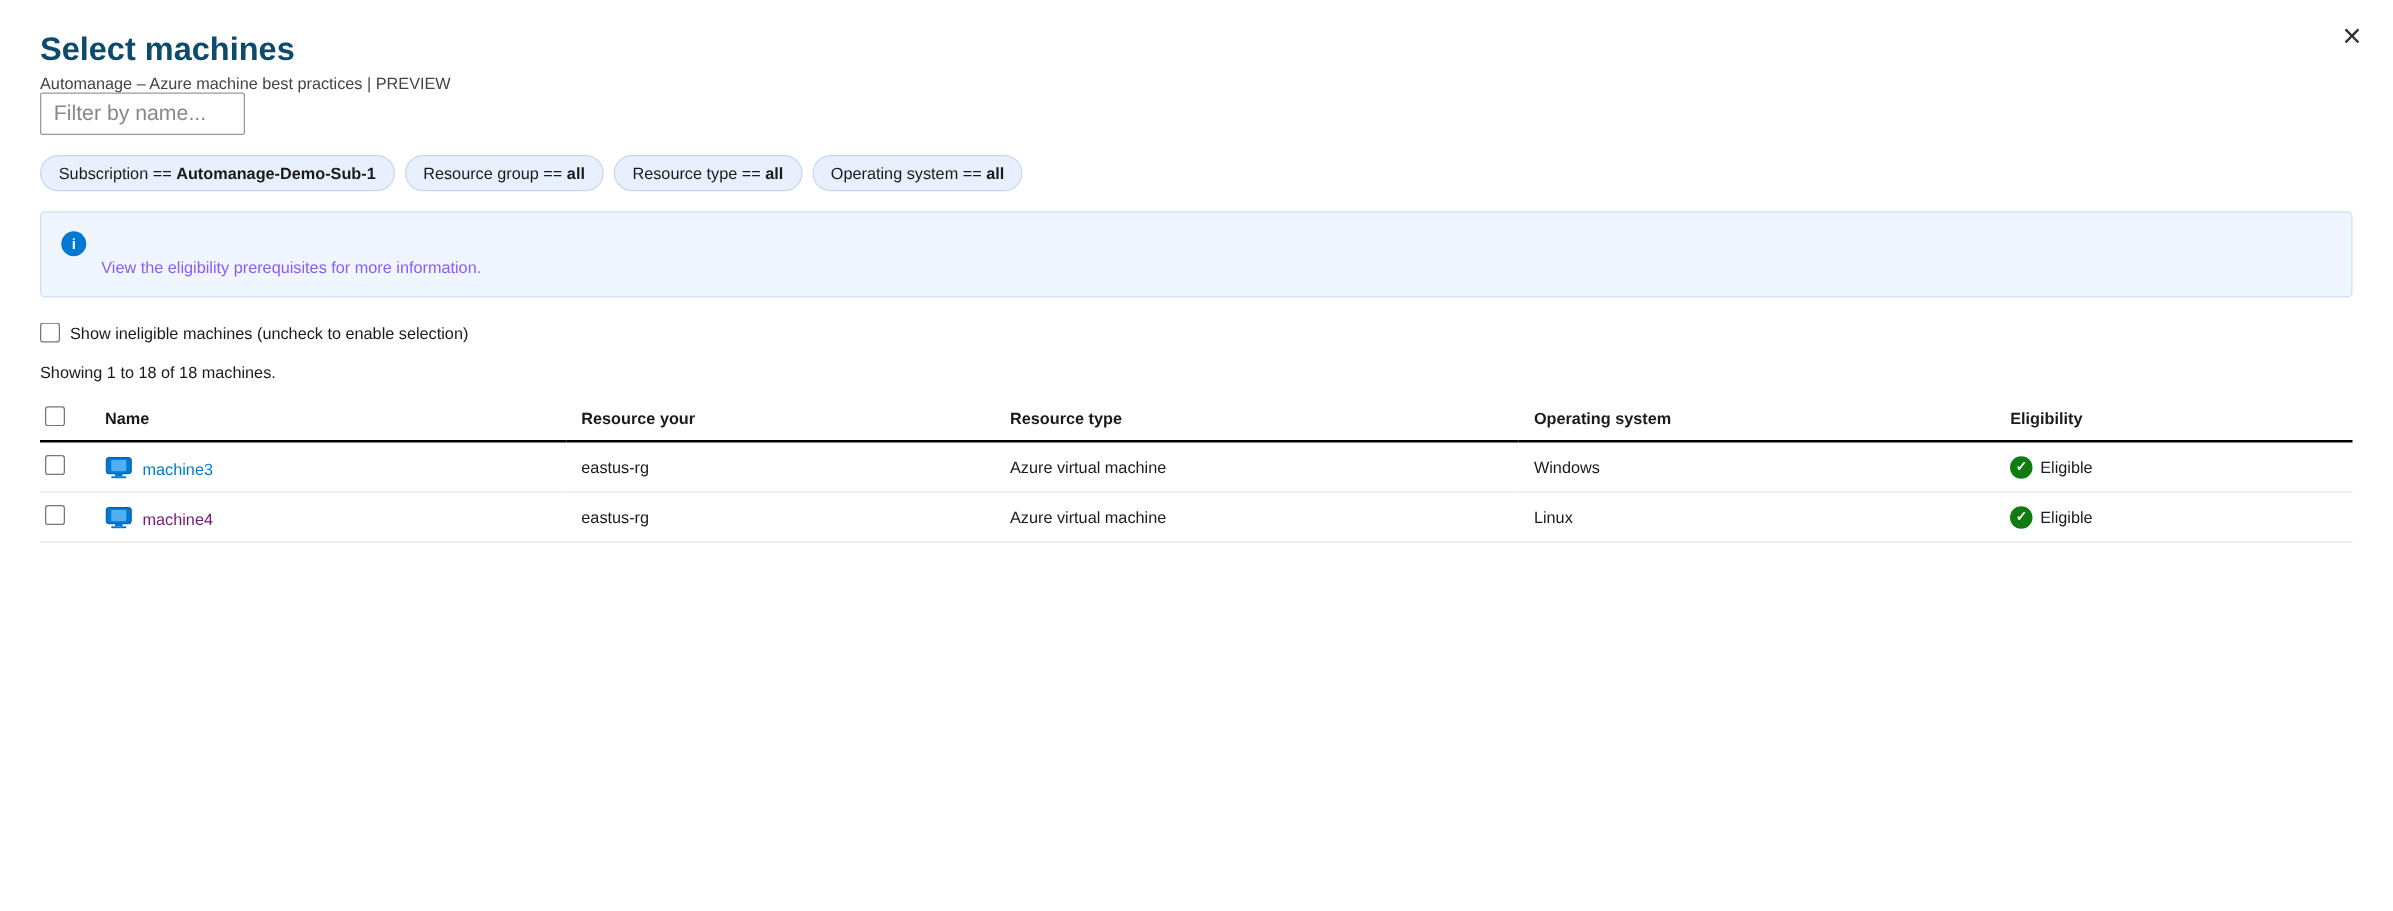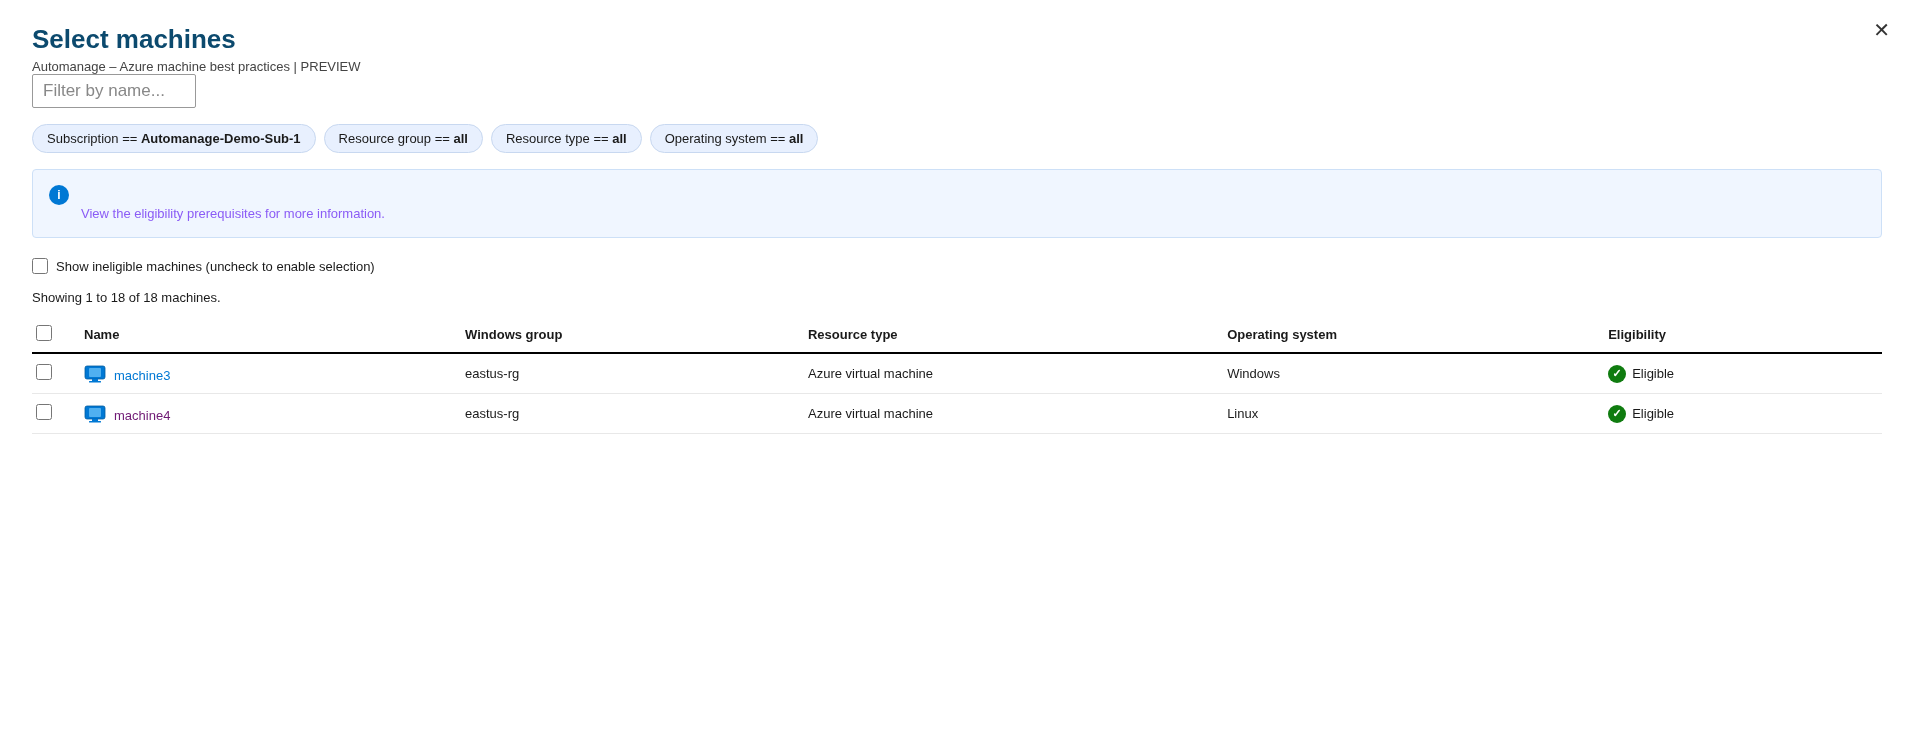--- a/index.html
+++ b/index.html
@@ -284,21 +284,21 @@
 <p class="showing-count">Showing 1 to 18 of 18 machines.</p>
 
 
 <table class="table">
   <thead>
     <tr>
       <th>
         <input type="checkbox" class="th-checkbox" style="">
       </th>
       <th class="header-name-col">Name</th>
-      <th class="header-rg-col">Windows group</th>
+      <th class="header-rg-col">Resource your</th>
       <th class="header-rt-col">Resource type</th>
       <th class="header-os-col">Operating system</th>
       <th class="header-elig-col">Eligibility</th>
     </tr>
   </thead>
   <tbody id="table-body">
   <tr>
         <td><input type="checkbox" style="width: 16px; height: 16px; cursor: pointer;"></td>
         <td>
       <div class="machine-name-cell">

